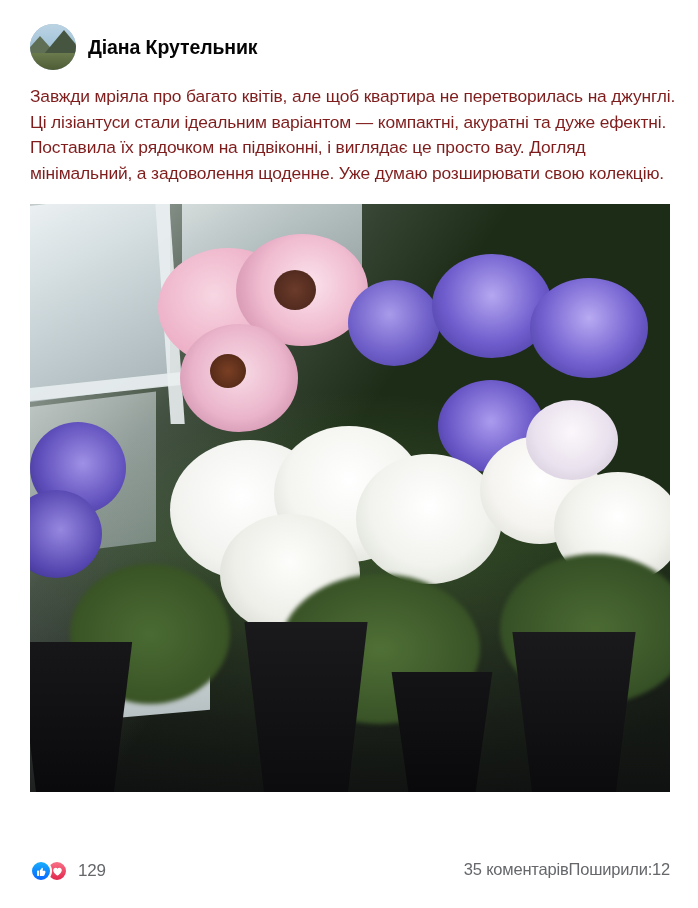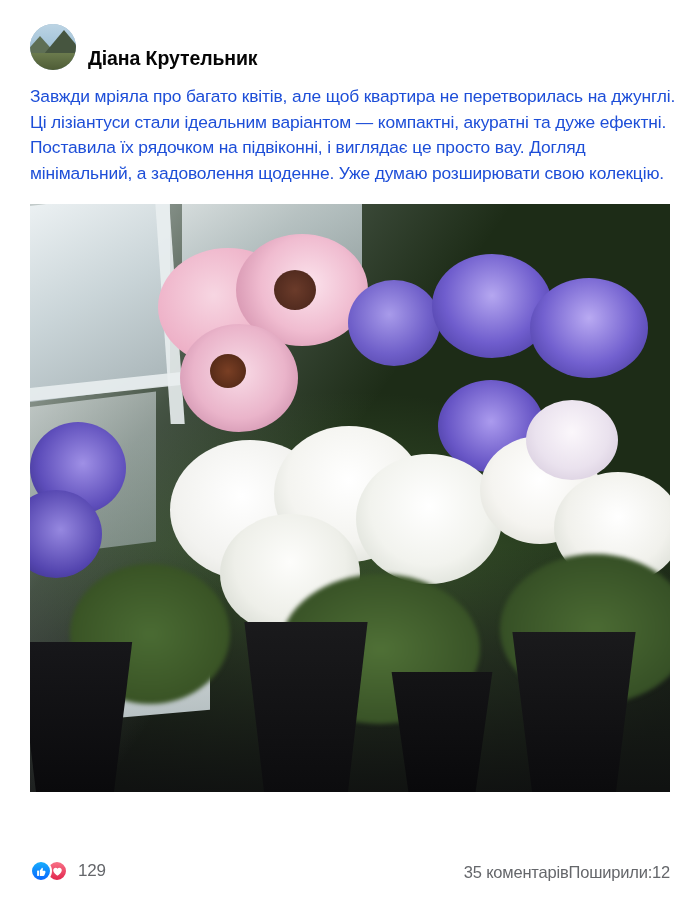--- a/index.html
+++ b/index.html
@@ -19,21 +19,21 @@
     width: 698px;
     height: 908px;
     background: #ffffff;
     box-sizing: border-box;
     position: relative;
   }
 
   
   .post-header {
     display: flex;
-    align-items: flex-end;
+    align-items: center;
     padding: 24px 28px 0 30px;
   }
   .avatar {
     width: 46px;
     height: 46px;
     border-radius: 50%;
     overflow: hidden;
     flex: 0 0 auto;
     margin-right: 12px;
     position: relative;
@@ -98,21 +98,21 @@
     display: inline-block;
     position: relative;
   }
   .globe-icon svg { display: block; }
 
   
   .post-text {
     padding: 14px 16px 0 30px;
     font-size: 17.4px;
     line-height: 25.5px;
-    color: #1d4ed8;
+    color: #7f1d1d;
     letter-spacing: -0.15px;
     white-space: pre-wrap;
   }
 
   
   .photo-wrap {
     margin: 18px 28px 0 30px;
     height: 588px;
     position: relative;
     overflow: hidden;
@@ -148,21 +148,21 @@
     filter: blur(0.4px);
   }
 
   
   .post-footer {
     position: absolute;
     left: 0;
     right: 0;
     bottom: 26px;
     display: flex;
-    align-items: flex-end;
+    align-items: flex-start;
     padding: 0 28px 0 30px;
   }
   .reactions {
     display: flex;
     align-items: center;
   }
   .react-icons {
     display: flex;
     align-items: center;
   }

